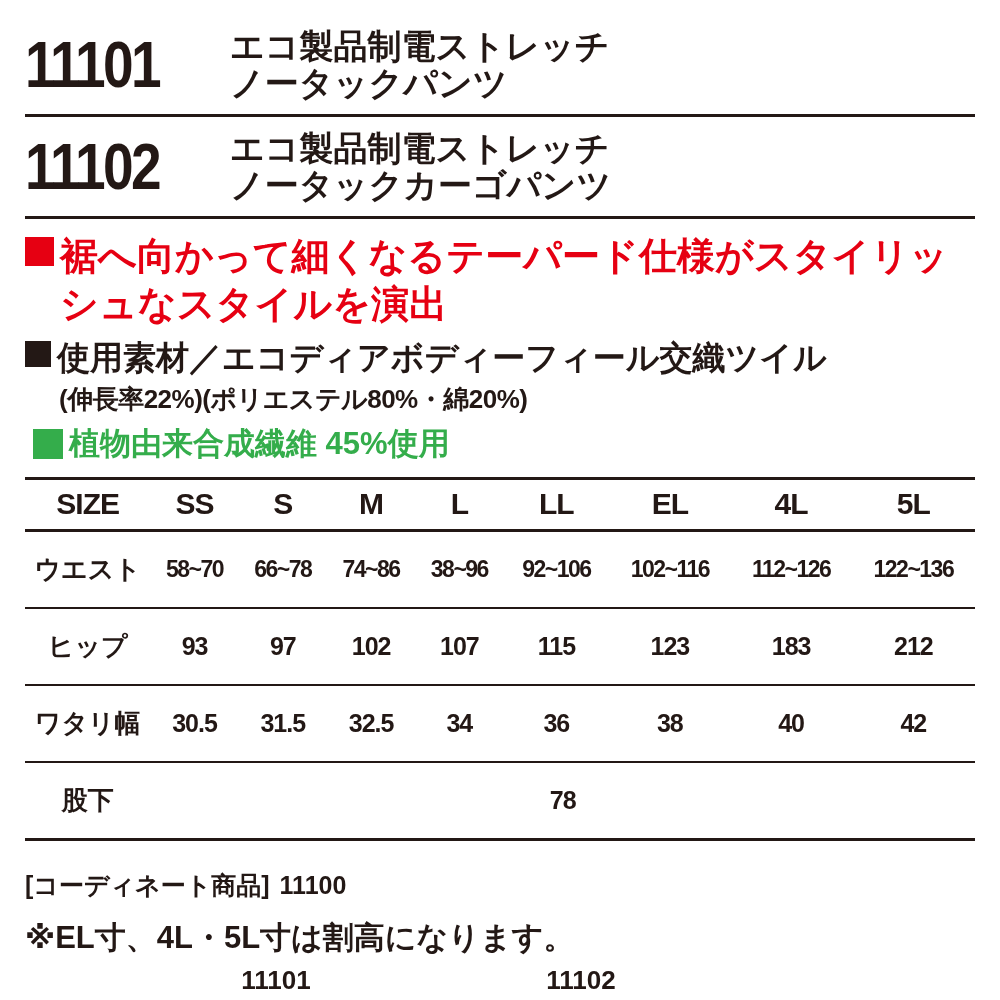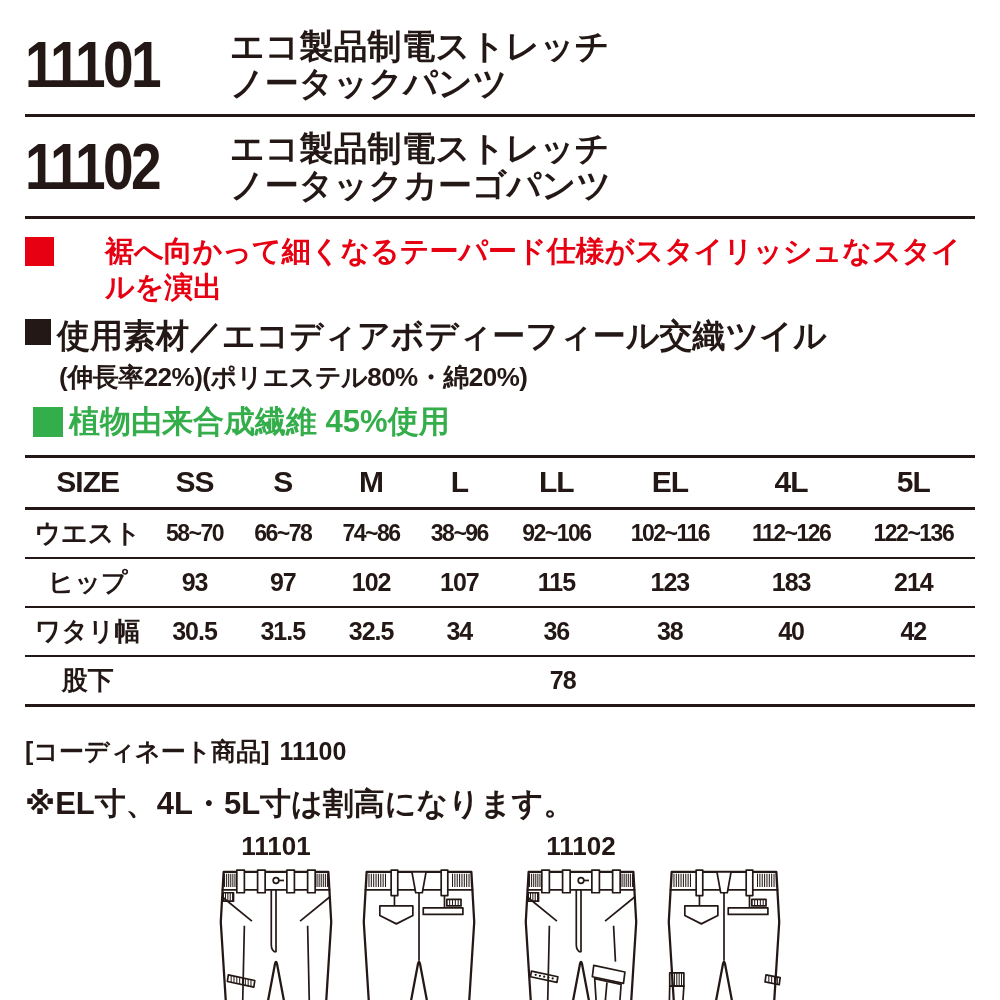--- a/index.html
+++ b/index.html
@@ -22,21 +22,21 @@
     transform:scaleX(0.86);transform-origin:left center;
     width:205px;flex:0 0 205px;line-height:1;
   }
   .pname{font-size:34px;font-weight:700;line-height:1.1;letter-spacing:0px;}
   .rule{border-top:3px solid var(--ink);margin:8px 0 9px 0;}
 
   
   .features{margin-top:14px;}
   .feat{display:flex;align-items:flex-start;line-height:1.25;}
   .sq{display:inline-block;flex:0 0 auto;margin:4px 6px 0 0;}
-  .feat-red{color:var(--red);font-size:29px;font-weight:600;margin-bottom:9px;gap:45px;}
+  .feat-red{color:var(--red);font-size:38px;font-weight:600;margin-bottom:9px;}
   .feat-red .sq{width:29px;height:29px;background:var(--red);}
   .feat-mat{font-size:33px;font-weight:600;margin-bottom:4px;}
   .feat-mat .sq{width:26px;height:26px;background:var(--ink);}
   .mat2{font-size:26px;font-weight:600;padding-left:34px;margin-bottom:8px;letter-spacing:-0.5px;}
   .feat-green{color:var(--green);font-size:31px;font-weight:700;padding-left:8px;}
   .feat-green .sq{width:30px;height:30px;background:var(--green);}
 
   
   table.size{
     width:100%;border-collapse:collapse;margin-top:13px;
@@ -45,21 +45,21 @@
   table.size col.c0{width:13.2%;}
   table.size th,table.size td{text-align:center;vertical-align:middle;font-weight:normal;}
   table.size thead th{
     font-size:30px;font-weight:800;letter-spacing:-1px;
     padding:7px 0 8px 0;
     text-align:center;
   }
   table.size thead tr{border-bottom:3px solid var(--ink);}
   table.size tbody tr{border-bottom:2px solid var(--ink);}
   table.size tbody tr:last-child{border-bottom:none;}
-  table.size tbody th{font-size:26px;font-weight:600;padding:6px 0;}
+  table.size tbody th{font-size:26px;font-weight:600;padding:20px 0;}
   table.size tbody td{font-size:25px;font-weight:600;padding:6px 0;letter-spacing:-1px;}
   table.size tbody tr.waist td{font-size:23px;letter-spacing:-1.5px;}
 
   
   .coordinate{font-size:25px;font-weight:600;margin-top:28px;letter-spacing:0px;}
   .coordinate .val{margin-left:10px;}
   .note{font-size:31px;font-weight:600;margin-top:15px;}
 
   
   .drawings{display:flex;justify-content:center;gap:44px;margin-top:6px;}
@@ -145,21 +145,21 @@
       </tr>
       <tr>
         <th>ヒップ</th>
         <td>93</td>
         <td>97</td>
         <td>102</td>
         <td>107</td>
         <td>115</td>
         <td>123</td>
         <td>183</td>
-        <td>214</td>
+        <td>212</td>
       </tr>
       <tr>
         <th>ワタリ幅</th>
         <td>30.5</td>
         <td>31.5</td>
         <td>32.5</td>
         <td>34</td>
         <td>36</td>
         <td>38</td>
         <td>40</td>

